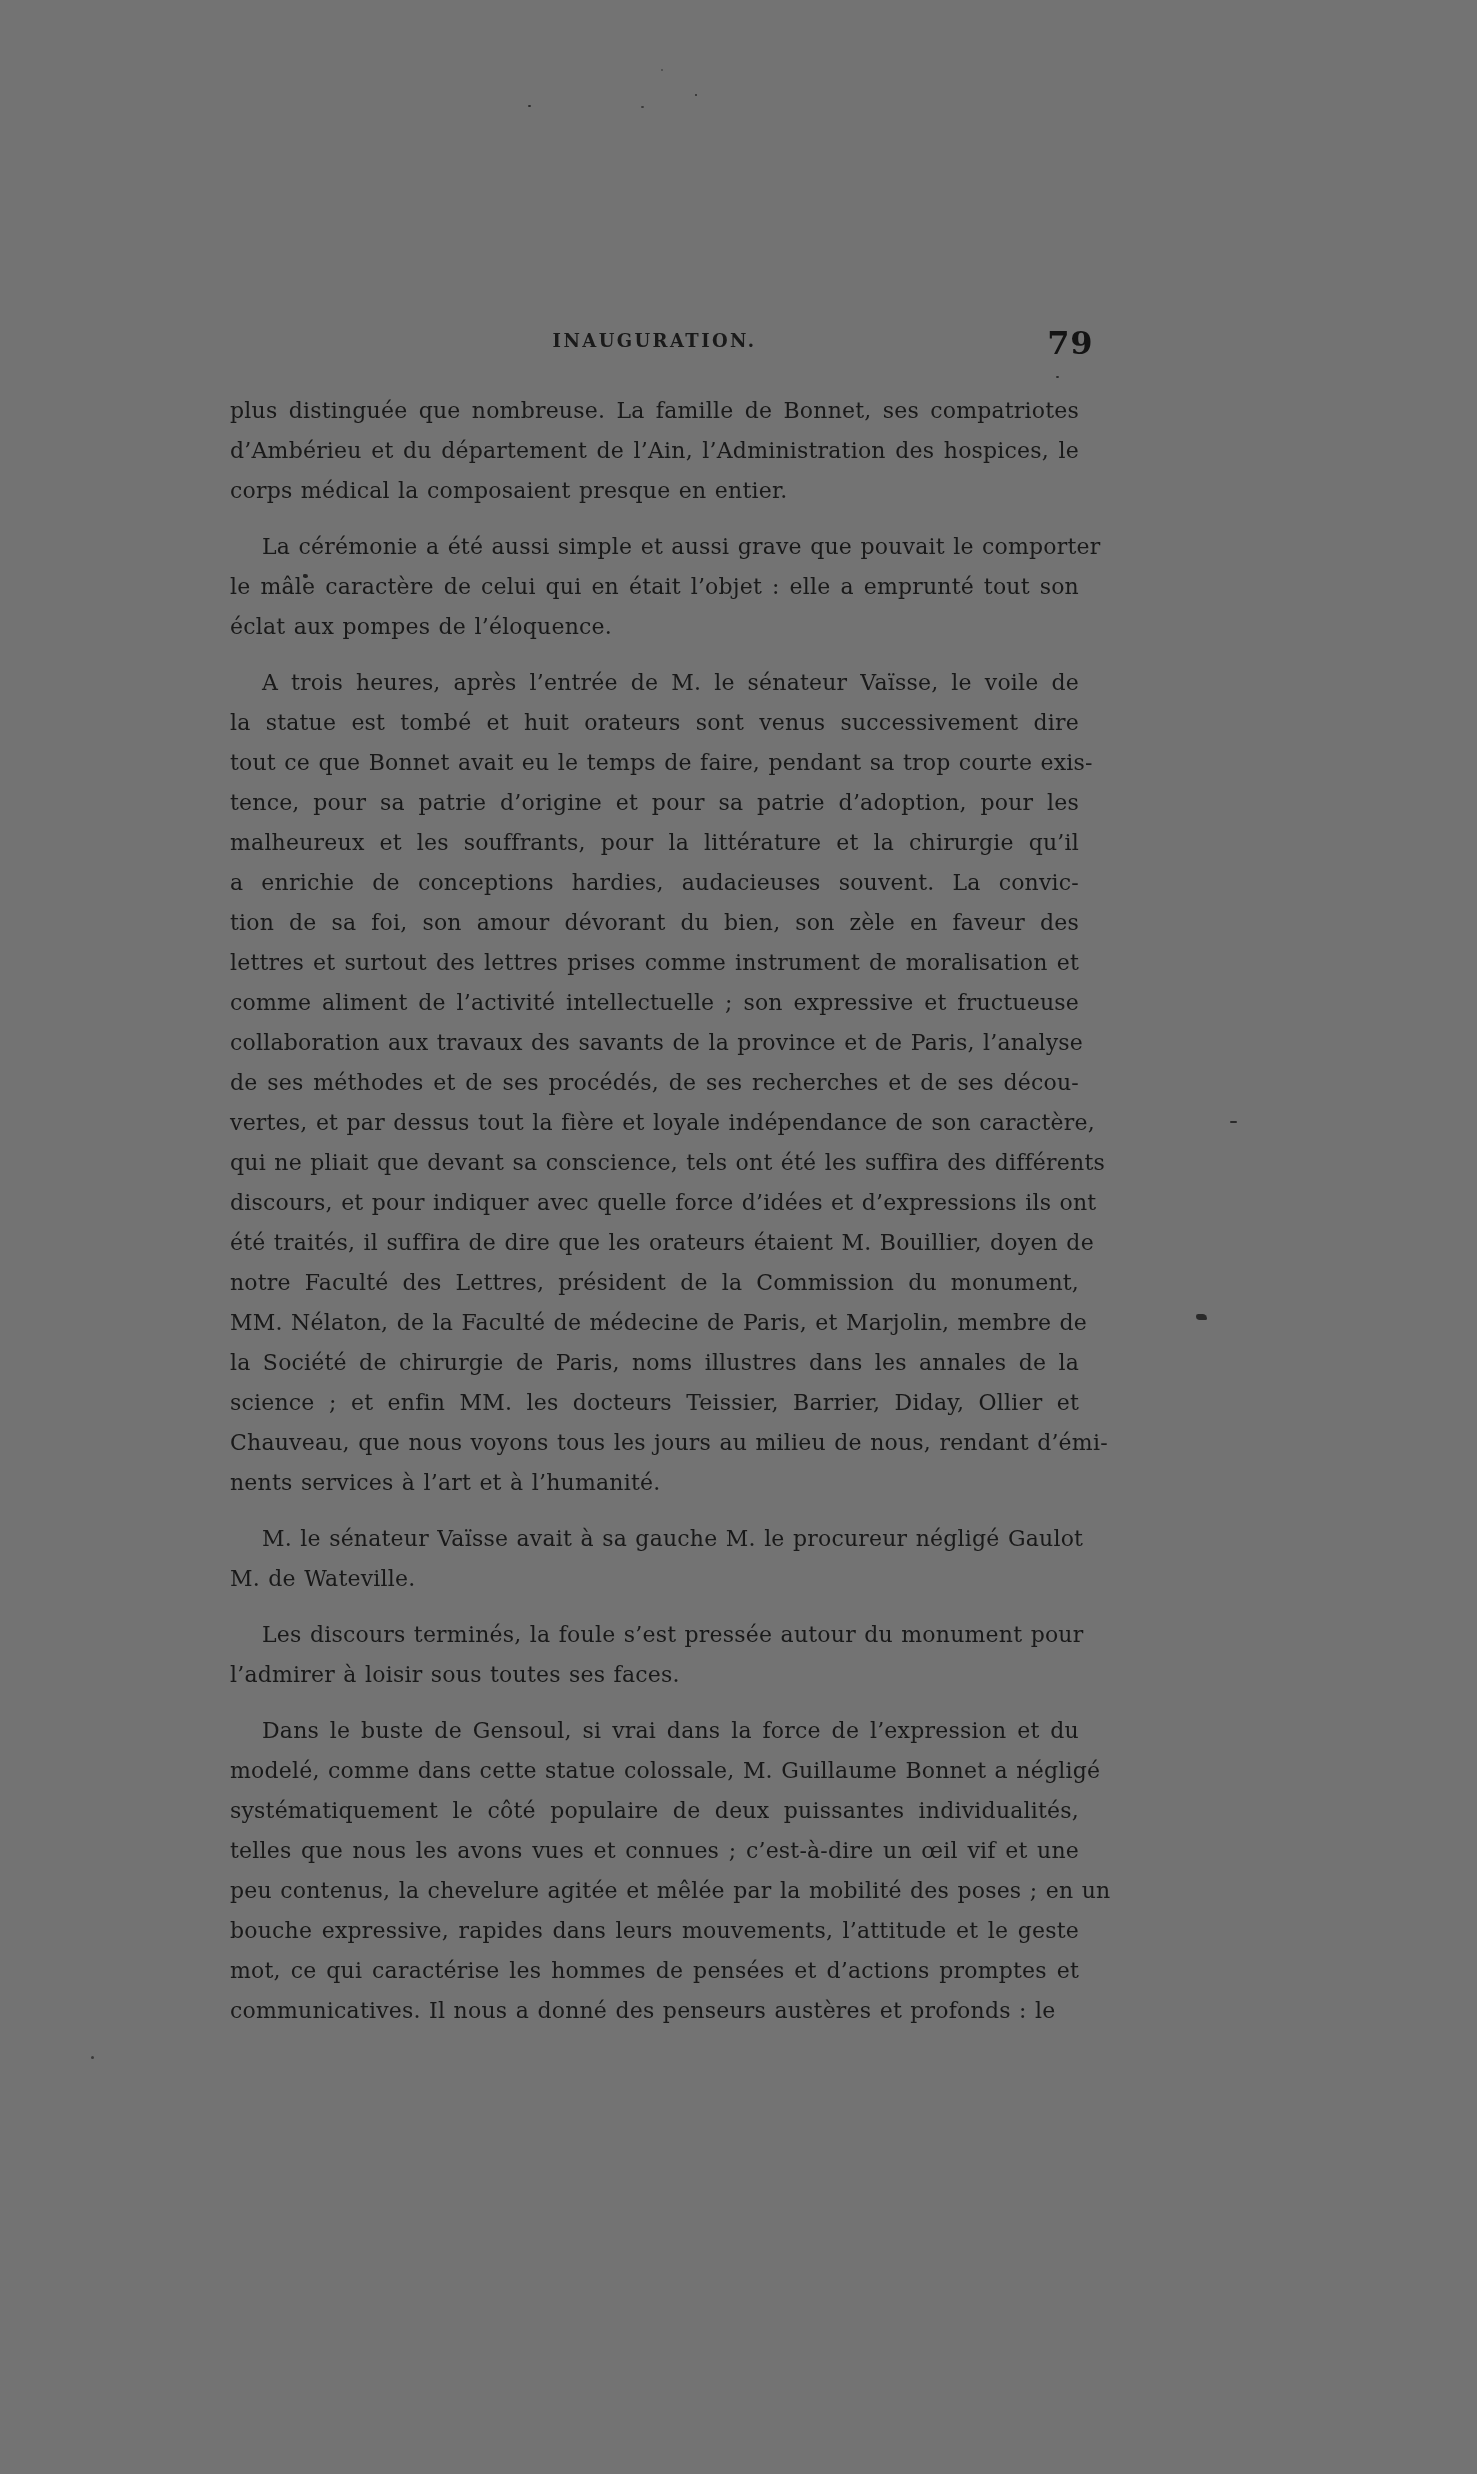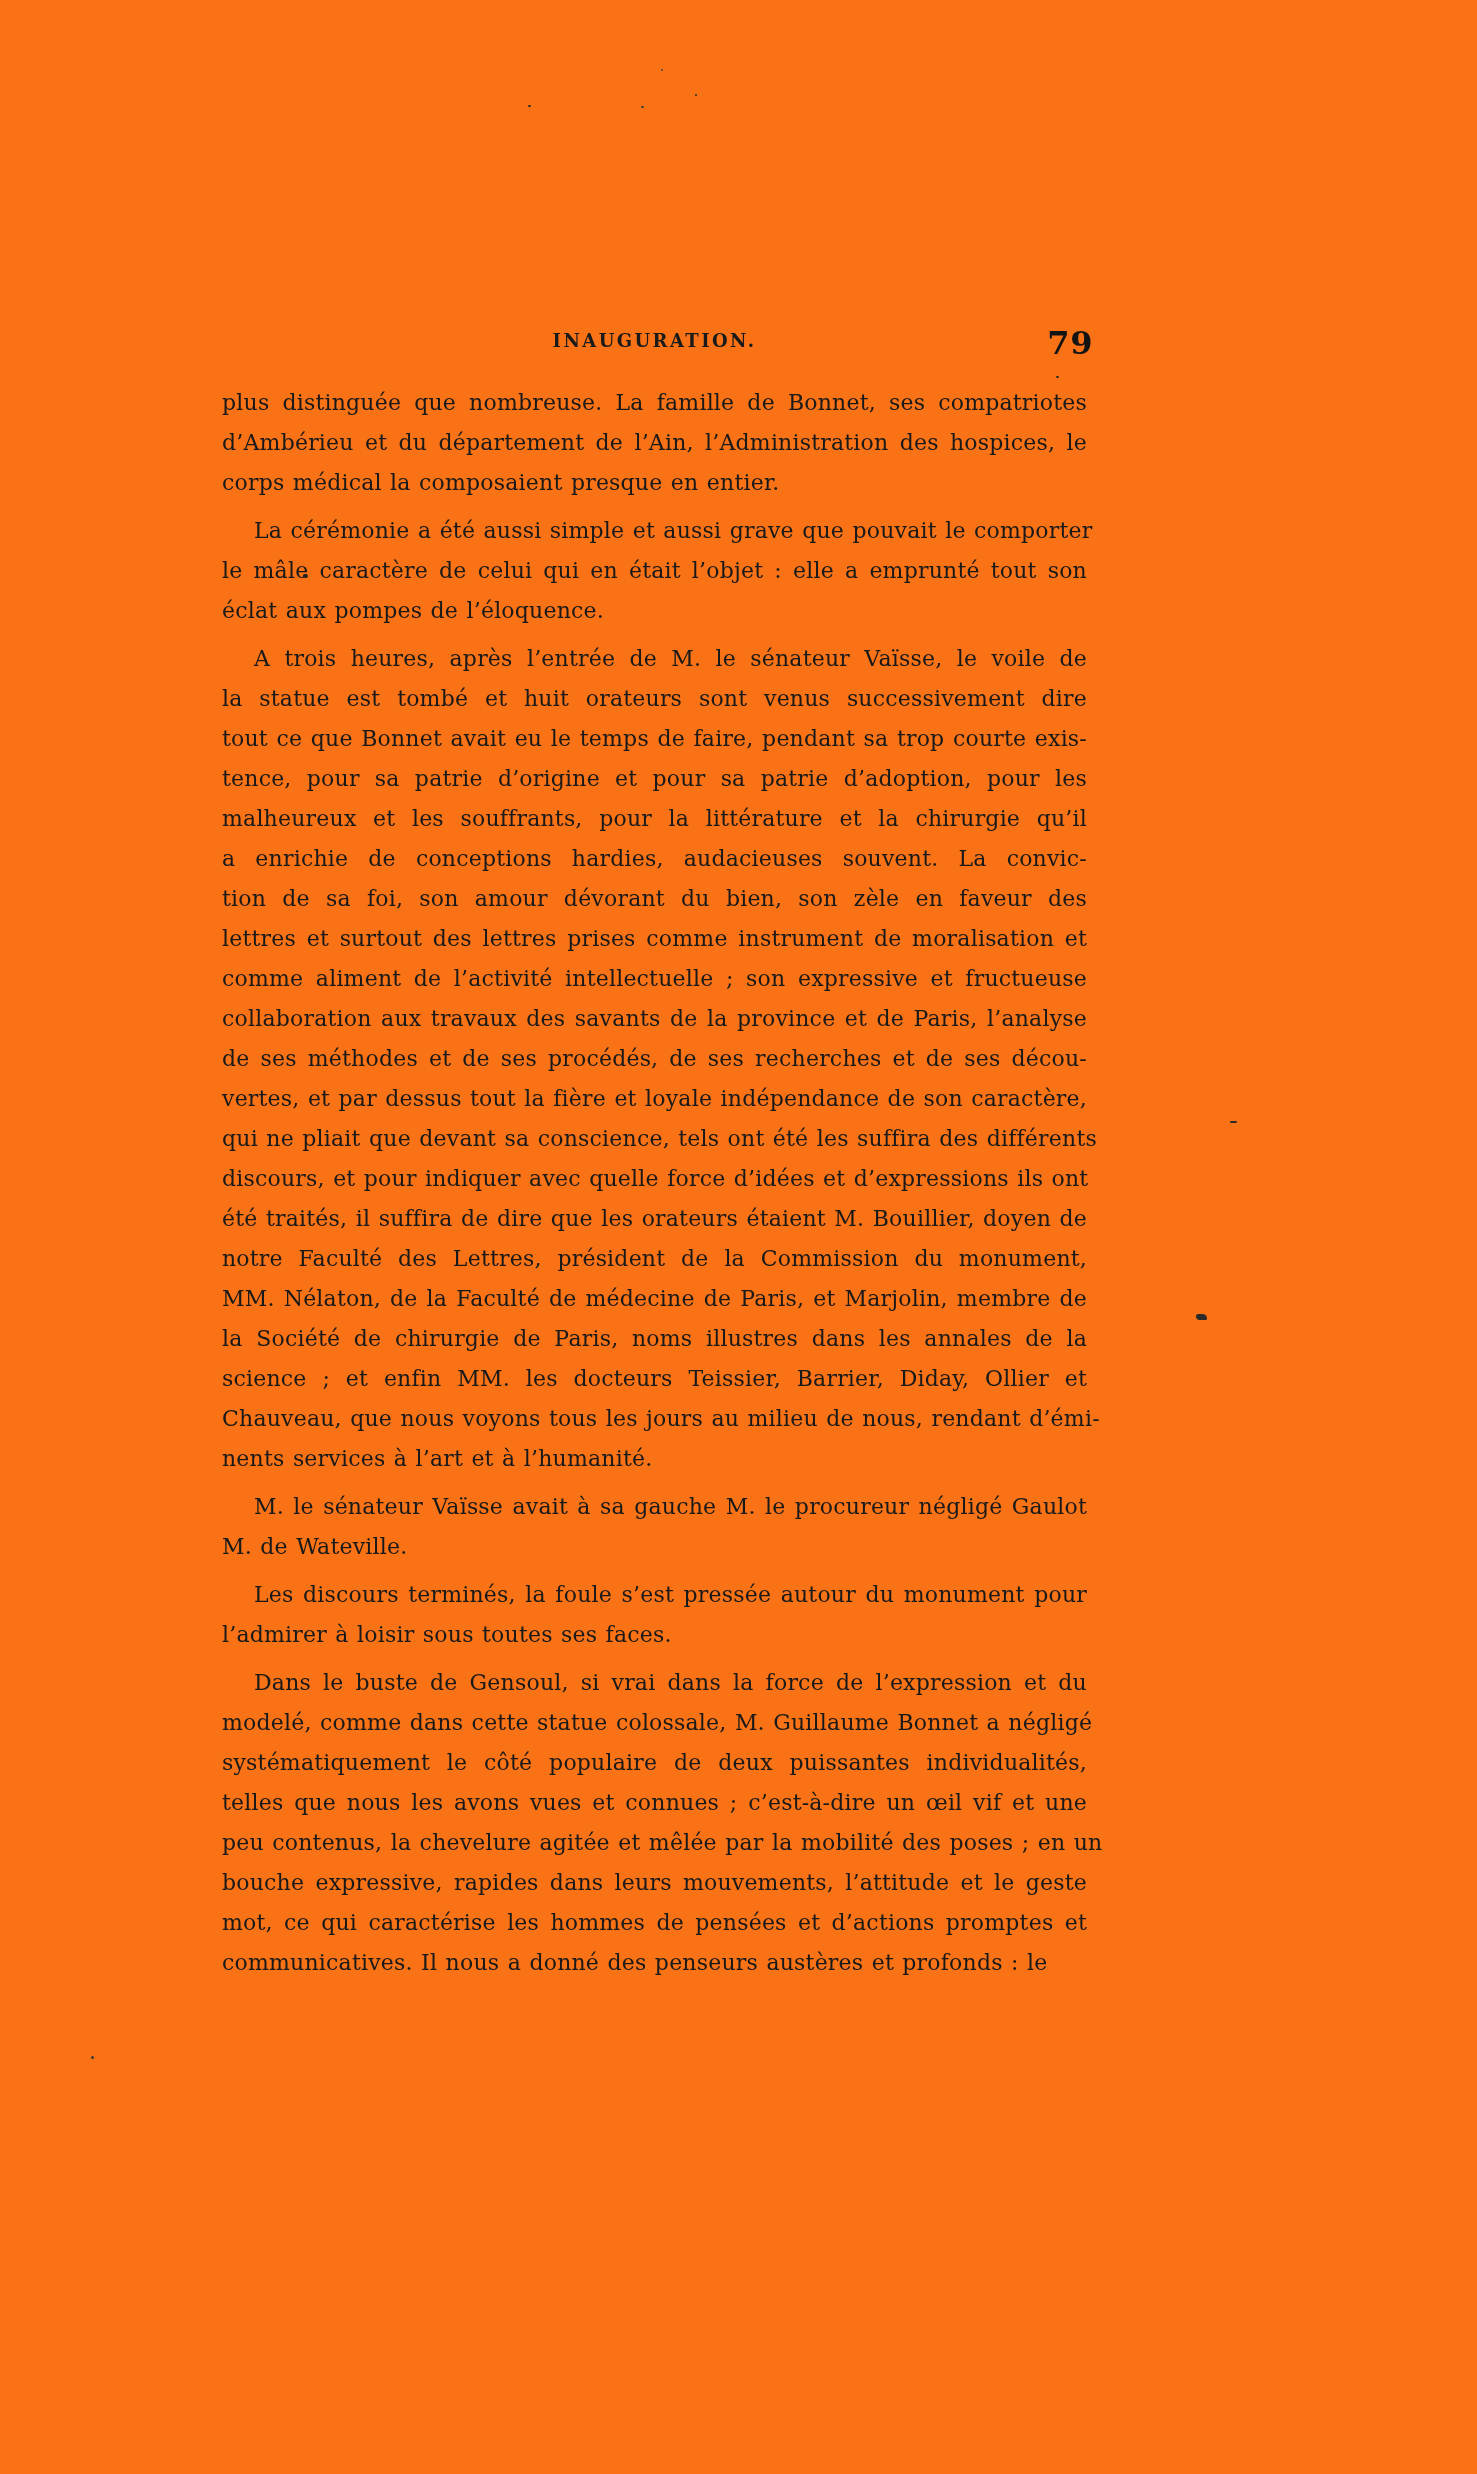--- a/index.html
+++ b/index.html
@@ -4,21 +4,21 @@
 <style>
   html, body {
     margin: 0;
     padding: 0;
     background: #ffffff;
   }
   .page {
     position: relative;
     width: 1478px;
     height: 2475px;
-    background: #f97316;
+    background: #737373;
     overflow: hidden;
     font-family: "DejaVu Serif", "Liberation Serif", serif;
     color: #161616;
   }
   .page-header {
     position: absolute;
     left: 214px;
     top: 322px;
     width: 881px;
     height: 48px;
@@ -42,21 +42,21 @@
   }
   .text-block {
     position: absolute;
     left: 214px;
     top: 375px;
     width: 881px;
     font-size: 22px;
     line-height: 40px;
     color: #191919;
   }
-  .paragraph { margin: 8px; }
+  .paragraph { margin: 16px; }
   .line {
     height: 40px;
     text-align: justify;
     text-align-last: justify;
     white-space: nowrap;
     letter-spacing: 0.2px;
     word-spacing: 1.2px;
   }
   .line.indent { padding-left: 32px; }
   .line.last {

